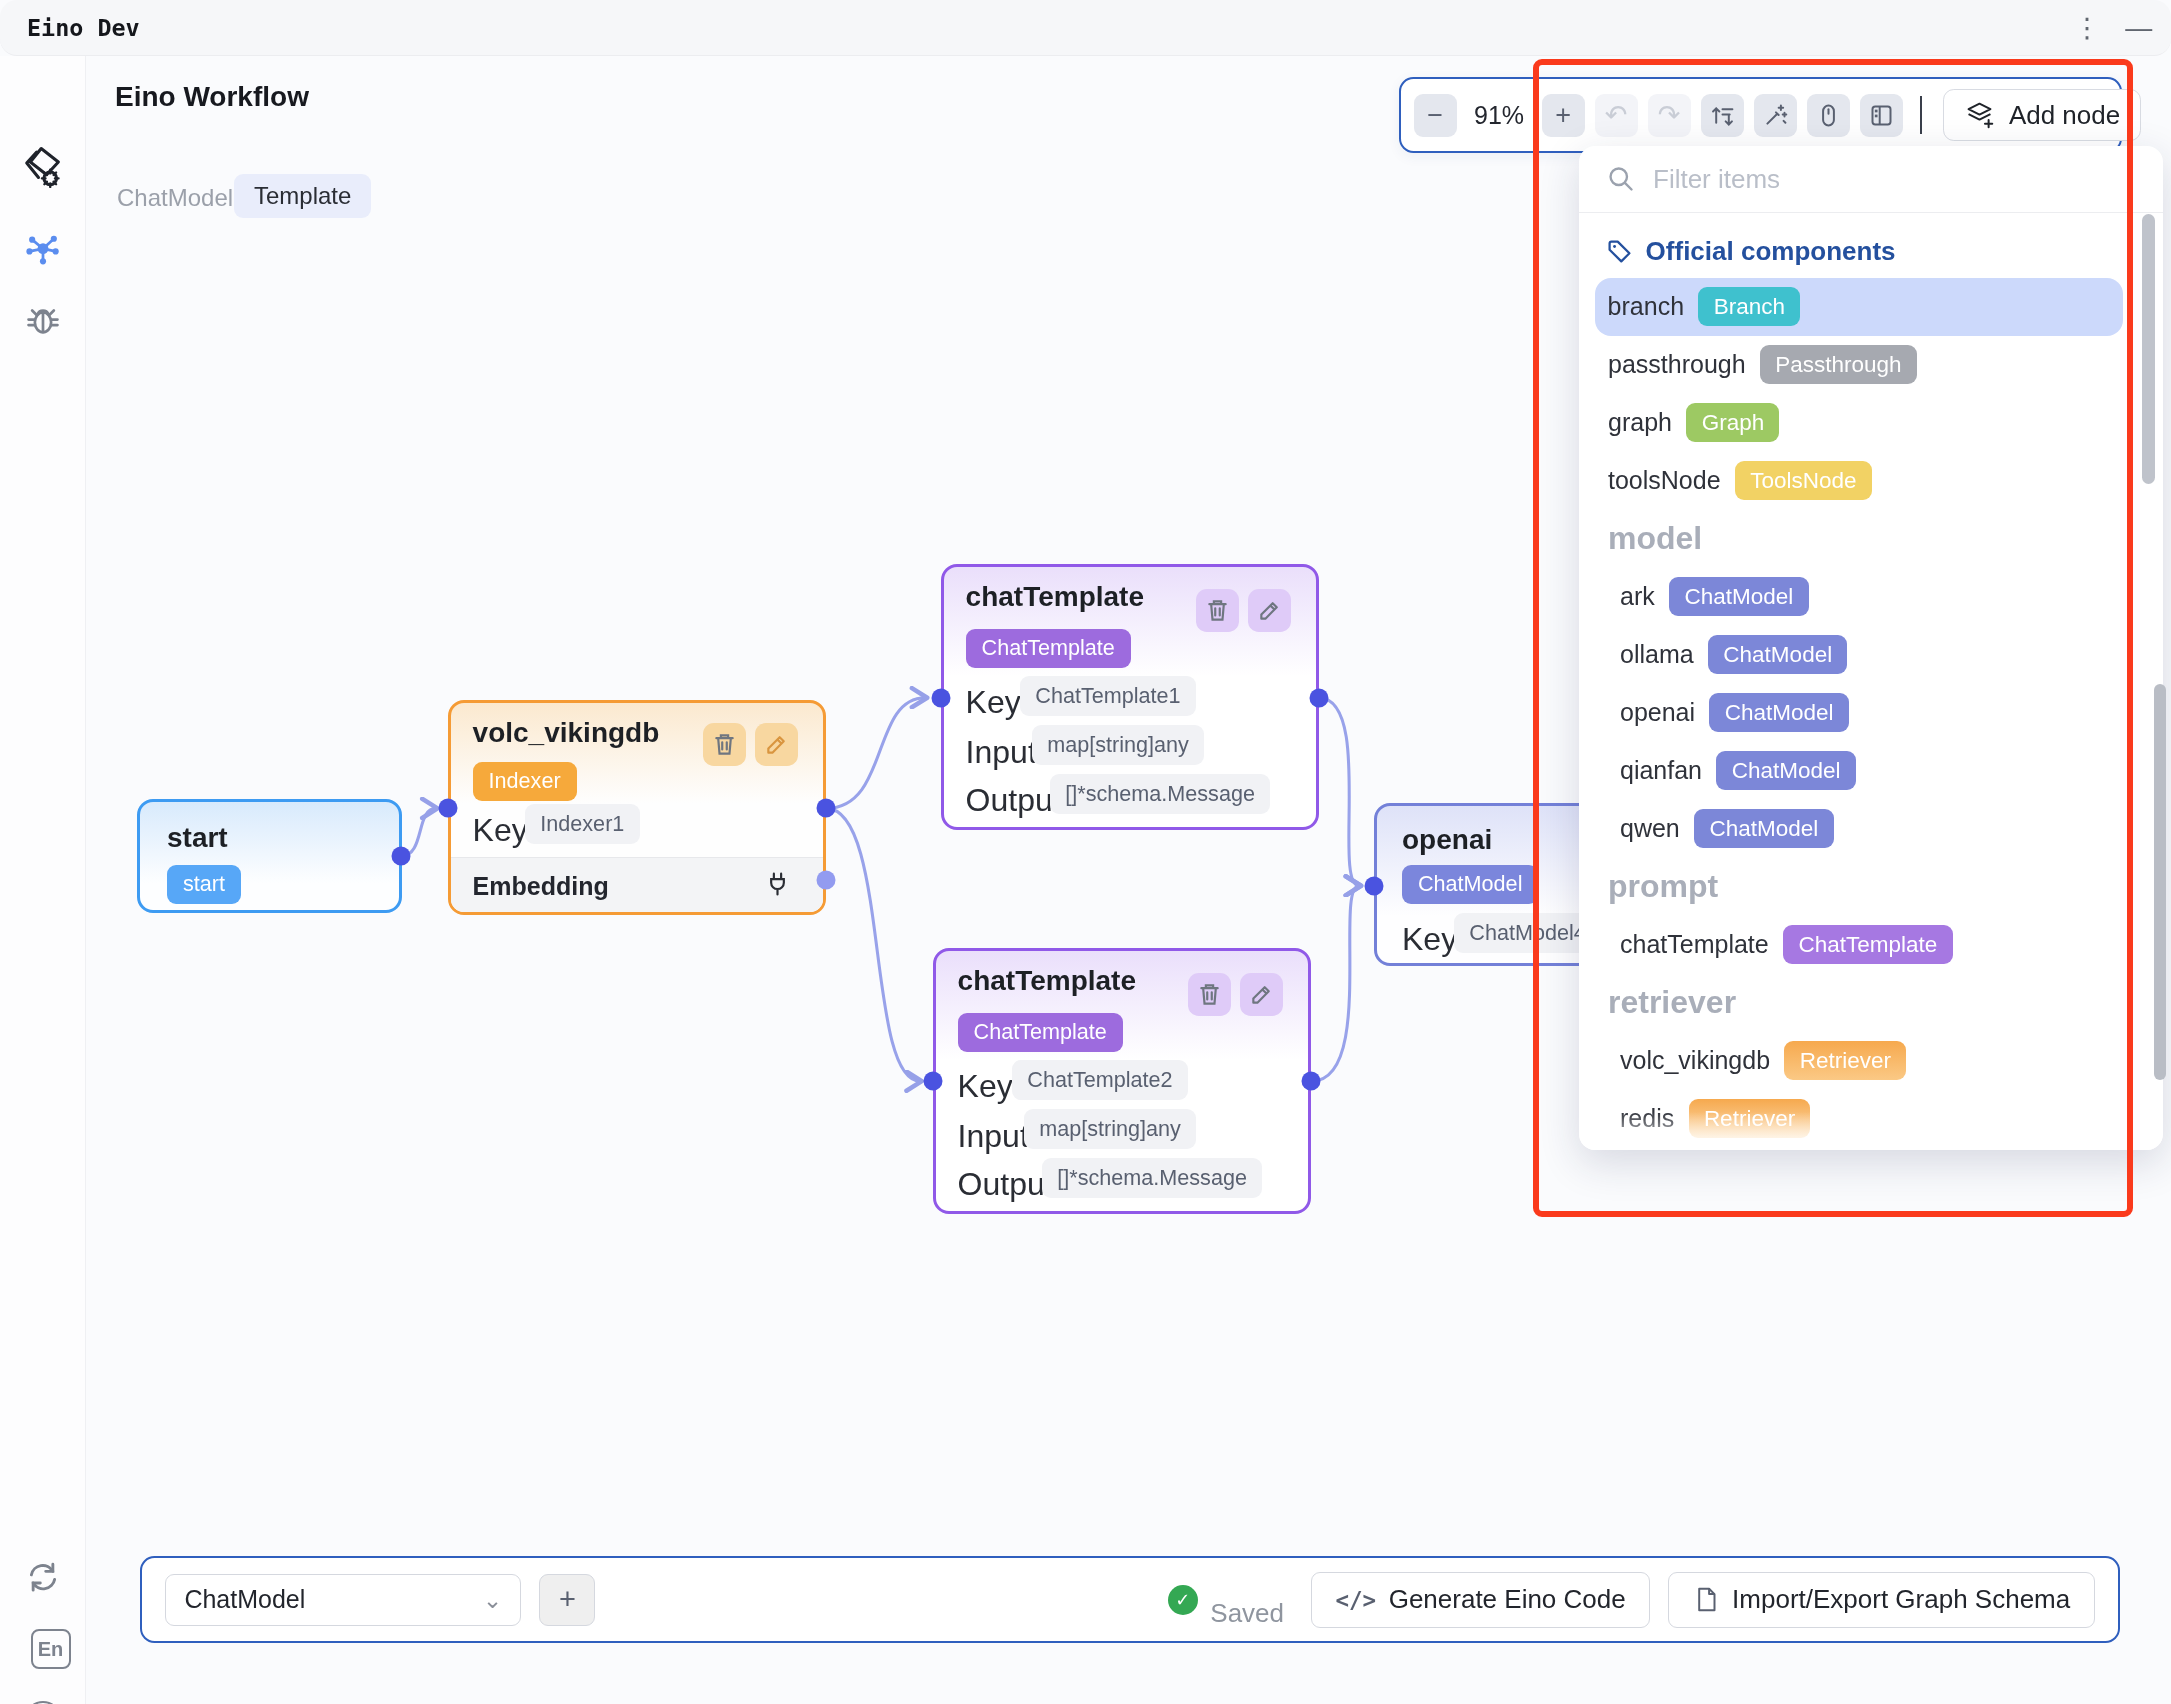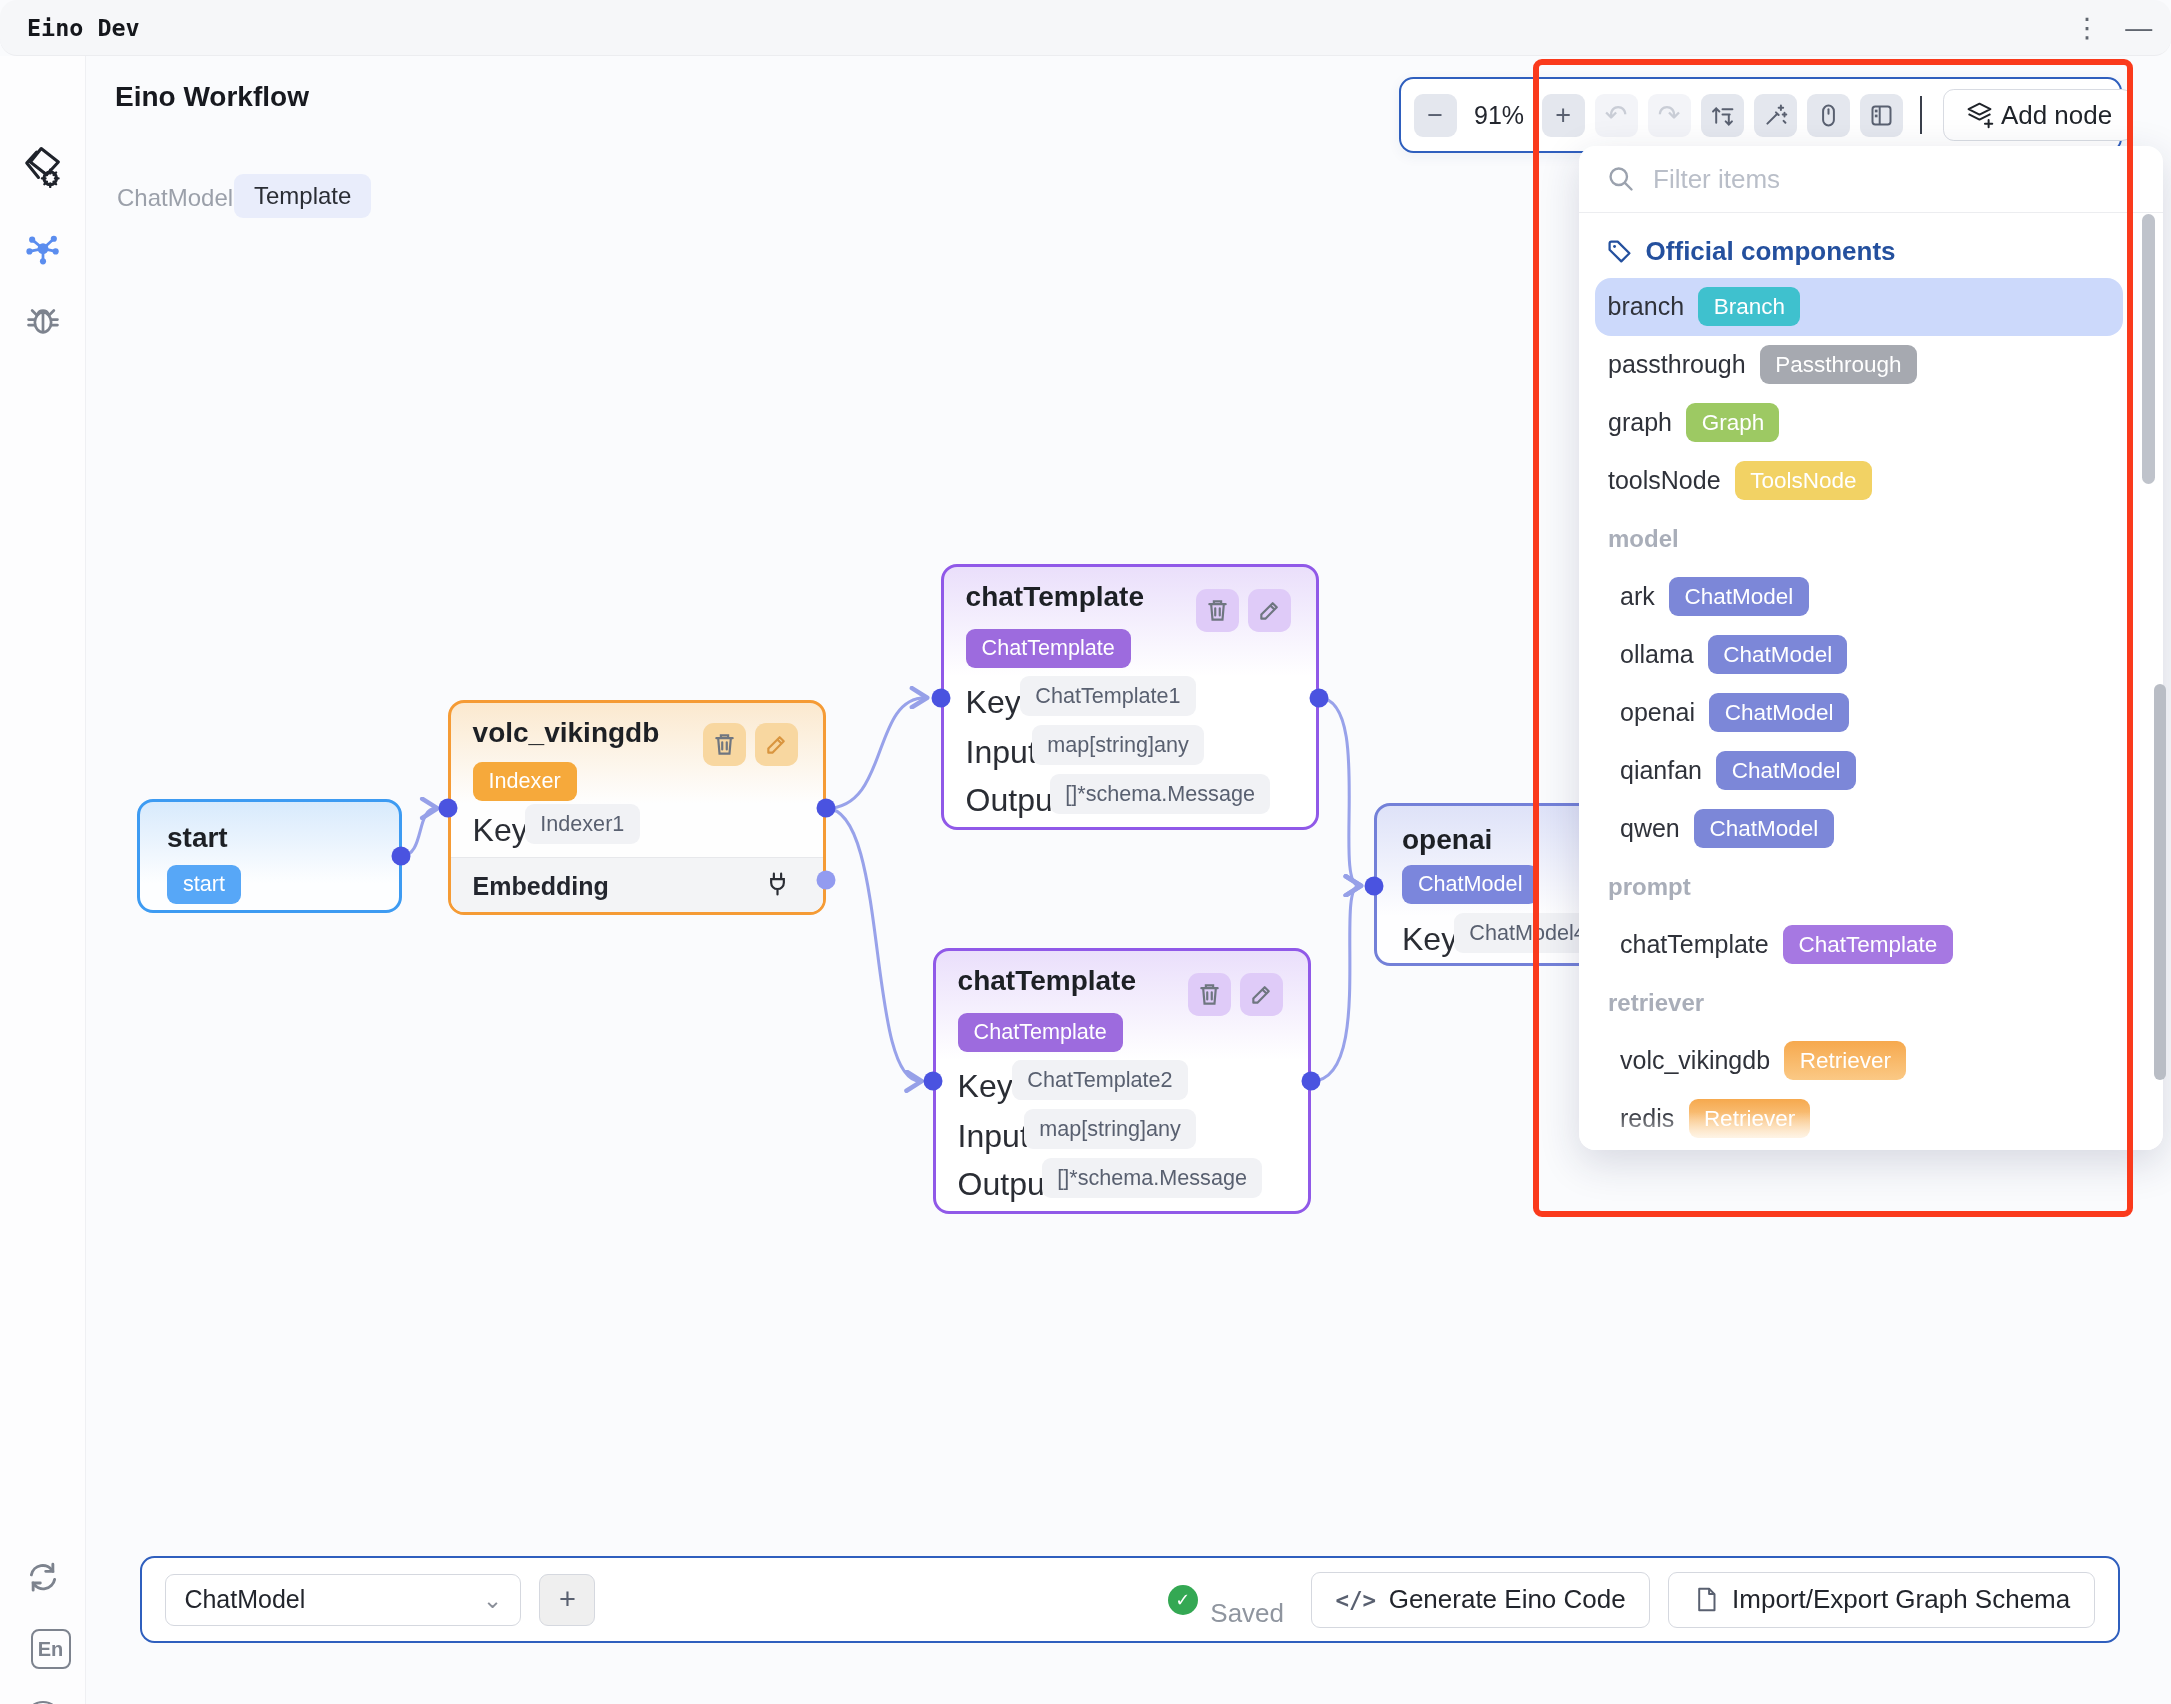--- a/index.html
+++ b/index.html
@@ -23,30 +23,30 @@
   .page-title { position:absolute; left:115px; top:81px; font-size:28px; font-weight:bold; color:#17191F; z-index:4; }
   .crumb-parent { position:absolute; left:117px; top:184px; font-size:24px; color:#9BA0AA; z-index:4; }
   .crumb-pill { position:absolute; left:234px; top:174px; background:#E9EDFB; border-radius:9px; padding:8px 20px; font-size:24px; color:#2A2D34; z-index:4; }
 
   
   .toolbar { position:absolute; left:1399px; top:77px; width:723px; height:76px; background:#fff; border:2.3px solid #2F5FBE; border-radius:14.4px; z-index:6; display:flex; align-items:center; padding:0 12.6px; gap:10px; box-shadow:0 3.6px 12.6px rgba(40,60,120,.06); }
   .tbtn { width:43px; height:43px; border-radius:9px; background:#E4E7EE; color:#596070; display:flex; align-items:center; justify-content:center; font-size:27px; flex:none; }
   .tbtn.disabled { background:#F3F4F8; color:#C9CDD6; }
   .zoom-txt { font-size:25px; color:#23262E; width:65px; text-align:center; flex:none; }
   .tool-divider { width:2.3px; height:38px; background:#3A3F4B; margin:0 10.8px 0 7.2px; flex:none; }
-  .addnode-btn { height:52px; border:1.8px solid #D8DBE2; border-radius:10.8px; background:#fff; display:flex; align-items:center; gap:6px; padding:0 20px; font-size:26px; color:#1F2329; flex:none; }
+  .addnode-btn { height:52px; border:1.8px solid #D8DBE2; border-radius:10.8px; background:#fff; display:flex; align-items:center; gap:14px; padding:0 20px; font-size:26px; color:#1F2329; flex:none; }
 
   
   .panel { position:absolute; left:1579px; top:146px; width:584px; height:1004px; background:#fff; border-radius:16px; box-shadow:0 12.6px 40px rgba(30,40,80,.16); z-index:10; overflow:hidden; }
   .panel-search { height:67px; border-bottom:1.8px solid #ECEDF0; display:flex; align-items:center; padding:0 27px; gap:16px; }
   .panel-search input { border:none; outline:none; font-size:26px; color:#3A3F49; width:378px; font-family:"Liberation Sans",sans-serif; background:transparent; }
   .panel-search input::placeholder { color:#B9BEC8; }
   .panel-list { padding-top:12.6px; position:relative; }
   .panel-heading { height:52px; display:flex; align-items:center; gap:12.6px; padding-left:27px; font-size:26px; font-weight:bold; color:#24509E; }
-  .group-title { height:58px; display:flex; align-items:center; padding-left:29px; font-size:24px; font-weight:bold; color:#A9AEB9; }
+  .group-title { height:58px; display:flex; align-items:center; padding-left:29px; font-size:32px; font-weight:bold; color:#A9AEB9; }
   .comp-row { height:58px; display:flex; align-items:center; gap:14.4px; padding-left:29px; font-size:25px; color:#2F323A; }
   .comp-row.indent { padding-left:41px; }
   .comp-row.selected { background:#CCD9FB; border-radius:16px; margin:0 40px 0 16px; padding-left:12.6px; }
   .comp-badge { display:inline-block; padding:5.4px 15.3px; border-radius:9px; color:#fff; font-size:22.5px; line-height:1.25; }
   .panel-fade { position:absolute; left:0; right:0; bottom:0; height:38px; background:linear-gradient(180deg, rgba(255,255,255,0), #fff); pointer-events:none; }
   .panel-scrollthumb { position:absolute; right:8px; top:68px; width:13.5px; height:270px; border-radius:7.2px; background:#BFC3CB; }
 
   
   .red-annotation { position:absolute; left:1533px; top:59px; width:600px; height:1158px; border:6.3px solid #FA3A1C; border-radius:9px; z-index:50; pointer-events:none; }
 

